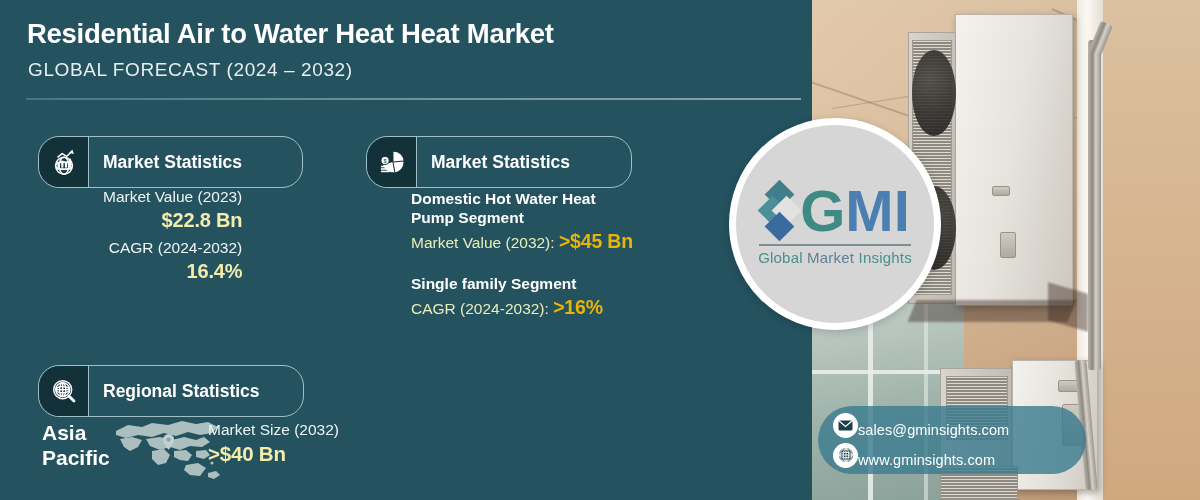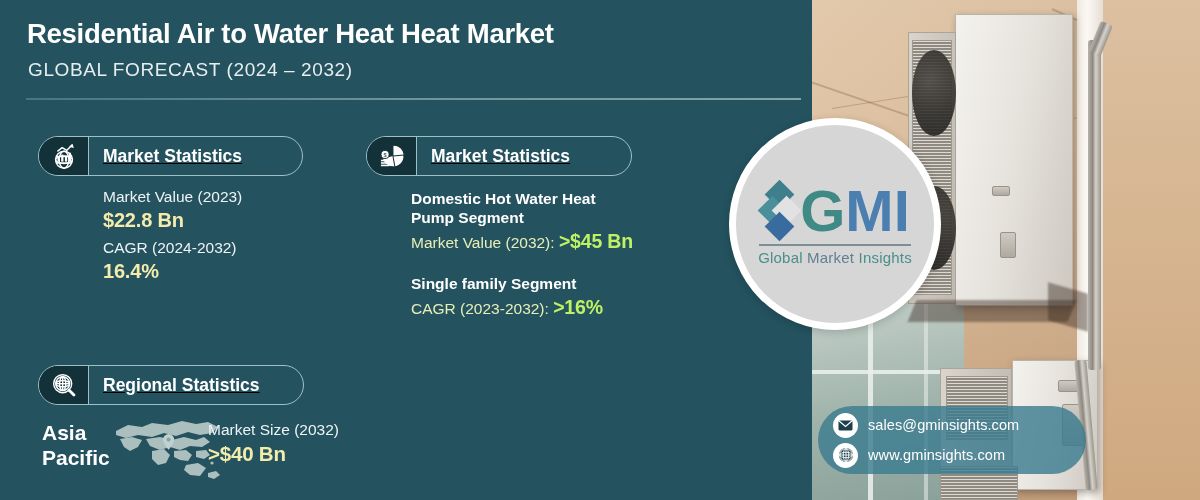--- a/index.html
+++ b/index.html
@@ -37,26 +37,25 @@
   .divider {
     position: absolute; left: 26px; top: 98px;
     width: 775px; height: 2px;
     background: linear-gradient(to right,#4d7c87 0%, #7d9fa8 50%, #93b2b9 100%);
     opacity: .85;
   }
 
   
   .pill {
     position: absolute;
-    height: 40px;
+    height: 52px;
     border: 1.6px solid #9fc0c7;
     border-radius: 21px;
     display: flex; align-items: center;
     background: transparent;
-    text-decoration: underline;
   }
   .pill-iconbox {
     width: 50px; height: 100%;
     background: #123138;
     border-radius: 21px 0 0 21px;
     display: flex; align-items: center; justify-content: center;
     border-right: 1.6px solid #9fc0c7;
     flex: 0 0 50px;
   }
   .pill-label {
@@ -71,34 +70,34 @@
   
   .stat-col-1 { position: absolute; left: 103px; top: 186px; }
   .stat-label {
     font-size: 15.5px; color: #eef4f5; line-height: 21px;
     white-space: nowrap;
   }
   .stat-value {
     font-size: 20px; font-weight: bold; color: #f4ecad;
     line-height: 27px; white-space: nowrap; letter-spacing: -0.2px;
   }
-  .stat-group { margin-bottom: 3px; }
+  .stat-group { margin-bottom: 3px; text-align: right; }
 
   
   .stat-col-2 { position: absolute; left: 411px; top: 189px; }
   .seg-title {
     font-size: 15.5px; font-weight: bold; color: #ffffff;
     line-height: 19px; white-space: nowrap;
   }
   .seg-line {
     font-size: 15.5px; color: #e8eeb8; white-space: nowrap;
     line-height: 26px; margin-top: 1px;
   }
   .seg-line .big {
-    font-size: 19.5px; font-weight: bold; color: #bef264;
+    font-size: 19.5px; font-weight: bold; color: #eab308;
     letter-spacing: -0.2px;
     margin-top: 13px;
   }
   .seg-block-2 { margin-top: 18px; }
 
   
   .region-name {
     position: absolute; left: 42px; top: 420px;
     font-size: 21px; font-weight: bold; color: #ffffff;
     line-height: 25px;
@@ -241,21 +240,21 @@
   
   .contact-pill {
     position: absolute; left: 818px; top: 406px;
     width: 268px; height: 68px;
     background: rgba(58,122,143,.80);
     border-radius: 34px;
     display: flex; flex-direction: column;
     justify-content: center; gap: 5px;
     padding-left: 15px;
   }
-  .contact-row { display: flex; align-items: center; gap: 10px; }
+  .contact-row { display: flex; align-items: flex-end; }
   .contact-ico {
     width: 25px; height: 25px; border-radius: 50%;
     background: #ffffff; flex: 0 0 25px;
     display: flex; align-items: center; justify-content: center;
   }
   .contact-text {
     font-size: 14.5px; color: #ffffff; white-space: nowrap; letter-spacing: .1px;
   }
 </style>
 </head>
@@ -331,21 +330,21 @@
         <div class="seg-title">Domestic Hot Water Heat</div>
         <div class="seg-title">Pump  Segment</div>
         <div class="seg-line">
           <span>Market Value (2032):</span>
           <span class="big">&gt;$45 Bn</span>
         </div>
       </div>
       <div class="seg-block-2">
         <div class="seg-title">Single family  Segment</div>
         <div class="seg-line">
-          <span>CAGR (2023-2032):</span>
+          <span>CAGR (2024-2032):</span>
           <span class="big">&gt;16%</span>
         </div>
       </div>
     </div>
 
     <div class="pill" id="pill-regional">
       <div class="pill-iconbox">
         <svg width="30" height="30" viewBox="0 0 32 32" aria-hidden="true">
           <g fill="none" stroke="#ffffff" stroke-width="1.5">
             <circle cx="14.6" cy="14.6" r="9.6"></circle>

